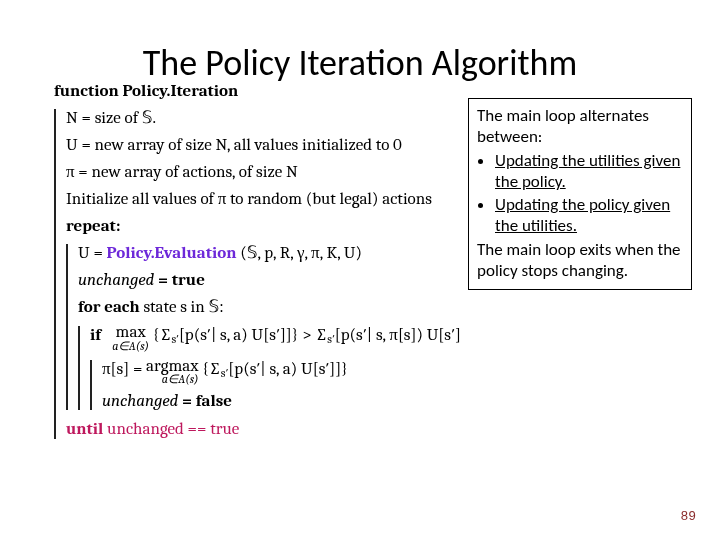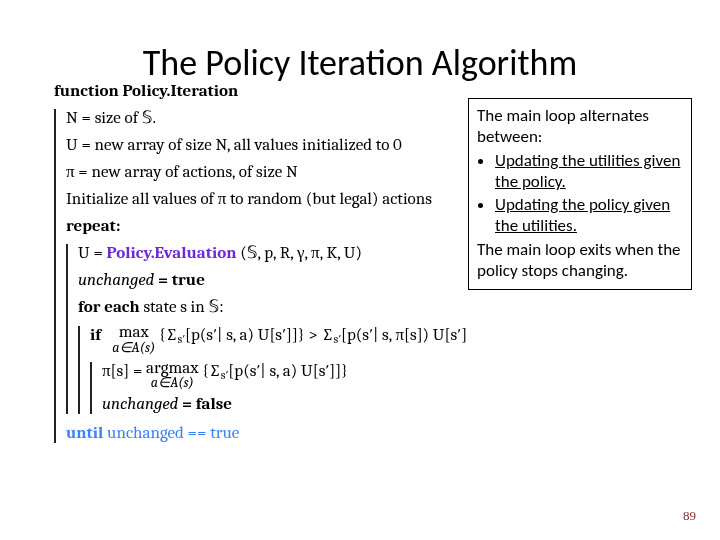--- a/index.html
+++ b/index.html
@@ -71,40 +71,41 @@
     padding: 0;
   }
   .box li {
     margin-bottom: 2px;
     text-decoration: underline;
   }
   .pagenum {
     position: absolute;
     right: 24px;
     bottom: 16px;
-    font-family: Liberation Serif, serif;
+    font-family: Liberation Mono, monospace;
     font-size: 13px;
     color: #8b2c2c;
   }
-  .gray-text { color: #3b82f6; }
+  .gray-text { color: #be185d; }
   .block {
     display: flex;
   }
   .block > .content { flex: 1; }
   .vspace { height: 4px; }
   .sub-under {
     display: inline-block;
     text-align: center;
     vertical-align: top;
     line-height: 0.95;
     font-size: 17px;
   }
   .sub-under .under {
     display: block;
-    font-size: 14px;
+    font-size: 12px;
+    text-align: right;
   }
 </style>
 </head>
 <body>
 
 <div class="slide">
   <div class="title">The Policy Iteration Algorithm</div>
 
   <div class="algo">
 

